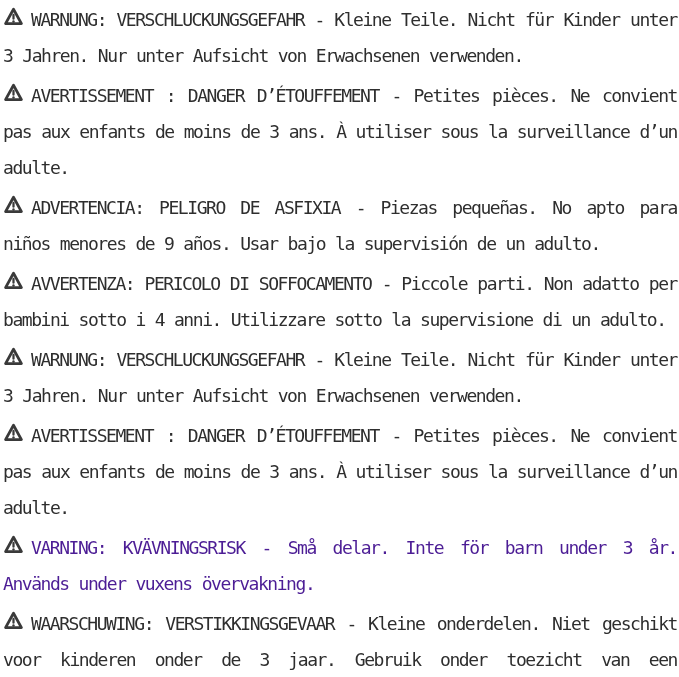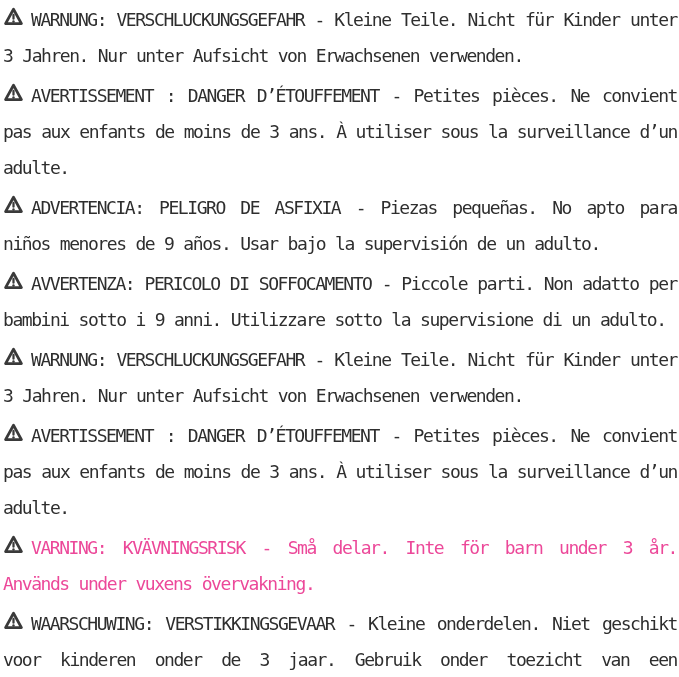--- a/index.html
+++ b/index.html
@@ -80,21 +80,21 @@
     </span><span class="warn-text">ADVERTENCIA: PELIGRO DE ASFIXIA - Piezas pequeñas. No apto para niños menores de 9 años. Usar bajo la supervisión de un adulto.</span>
   </p>
 
   <p class="warning-para" lang="it" style="color: rgb(46, 46, 46);">
     <span class="warn-icon">
       <svg viewBox="0 0 24 22" xmlns="http://www.w3.org/2000/svg" aria-hidden="true">
         <path d="M12 2.6 L2.8 19.2 L21.2 19.2 Z" fill="none" stroke="#3a3a3a" stroke-width="3.2" stroke-linejoin="round" stroke-linecap="round"></path>
         <line x1="12" y1="9" x2="12" y2="13.6" stroke="#3a3a3a" stroke-width="2.6" stroke-linecap="round"></line>
         <circle cx="12" cy="16.8" r="1.4" fill="#3a3a3a"></circle>
       </svg>
-    </span><span class="warn-text">AVVERTENZA: PERICOLO DI SOFFOCAMENTO - Piccole parti. Non adatto per bambini sotto i 9 anni. Utilizzare sotto la supervisione di un adulto.</span>
+    </span><span class="warn-text">AVVERTENZA: PERICOLO DI SOFFOCAMENTO - Piccole parti. Non adatto per bambini sotto i 4 anni. Utilizzare sotto la supervisione di un adulto.</span>
   </p>
 
   <p class="warning-para" lang="de" style="color: rgb(46, 46, 46);">
     <span class="warn-icon">
       <svg viewBox="0 0 24 22" xmlns="http://www.w3.org/2000/svg" aria-hidden="true">
         <path d="M12 2.6 L2.8 19.2 L21.2 19.2 Z" fill="none" stroke="#3a3a3a" stroke-width="3.2" stroke-linejoin="round" stroke-linecap="round"></path>
         <line x1="12" y1="9" x2="12" y2="13.6" stroke="#3a3a3a" stroke-width="2.6" stroke-linecap="round"></line>
         <circle cx="12" cy="16.8" r="1.4" fill="#3a3a3a"></circle>
       </svg>
     </span><span class="warn-text">WARNUNG: VERSCHLUCKUNGSGEFAHR - Kleine Teile. Nicht für Kinder unter 3 Jahren. Nur unter Aufsicht von Erwachsenen verwenden.</span>
@@ -103,21 +103,21 @@
   <p class="warning-para" lang="fr" style="color: rgb(46, 46, 46);">
     <span class="warn-icon">
       <svg viewBox="0 0 24 22" xmlns="http://www.w3.org/2000/svg" aria-hidden="true">
         <path d="M12 2.6 L2.8 19.2 L21.2 19.2 Z" fill="none" stroke="#3a3a3a" stroke-width="3.2" stroke-linejoin="round" stroke-linecap="round"></path>
         <line x1="12" y1="9" x2="12" y2="13.6" stroke="#3a3a3a" stroke-width="2.6" stroke-linecap="round"></line>
         <circle cx="12" cy="16.8" r="1.4" fill="#3a3a3a"></circle>
       </svg>
     </span><span class="warn-text">AVERTISSEMENT : DANGER D’ÉTOUFFEMENT - Petites pièces. Ne convient pas aux enfants de moins de 3 ans. À utiliser sous la surveillance d’un adulte.</span>
   </p>
 
-  <p class="warning-para" lang="sv" style="color: #ec4899;">
+  <p class="warning-para" lang="sv" style="color: #4c1d95;">
     <span class="warn-icon">
       <svg viewBox="0 0 24 22" xmlns="http://www.w3.org/2000/svg" aria-hidden="true">
         <path d="M12 2.6 L2.8 19.2 L21.2 19.2 Z" fill="none" stroke="#3a3a3a" stroke-width="3.2" stroke-linejoin="round" stroke-linecap="round"></path>
         <line x1="12" y1="9" x2="12" y2="13.6" stroke="#3a3a3a" stroke-width="2.6" stroke-linecap="round"></line>
         <circle cx="12" cy="16.8" r="1.4" fill="#3a3a3a"></circle>
       </svg>
     </span><span class="warn-text">VARNING: KVÄVNINGSRISK - Små delar. Inte för barn under 3 år. Används under vuxens övervakning.</span>
   </p>
 
   <p class="warning-para" lang="nl" style="color: rgb(46, 46, 46);">

